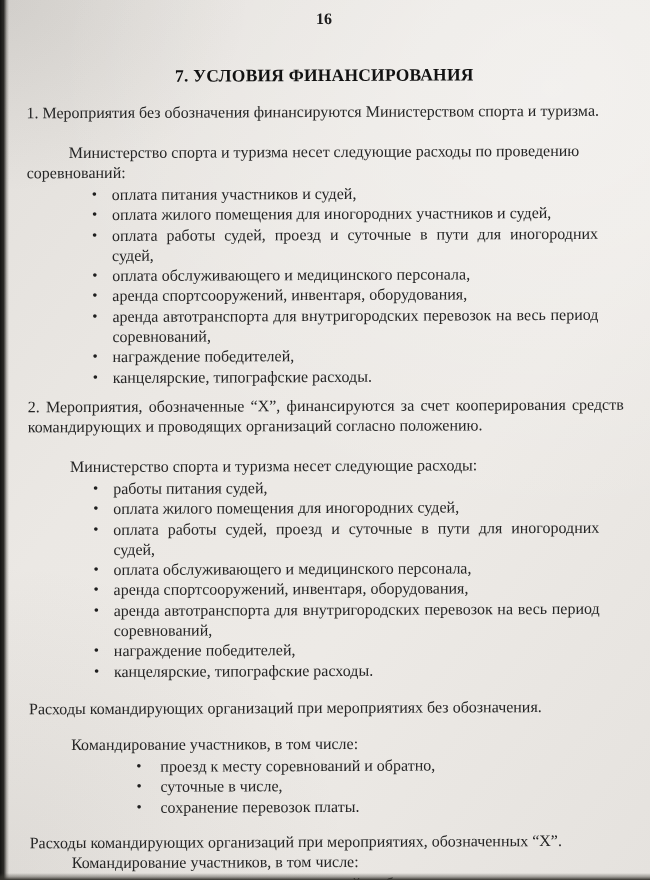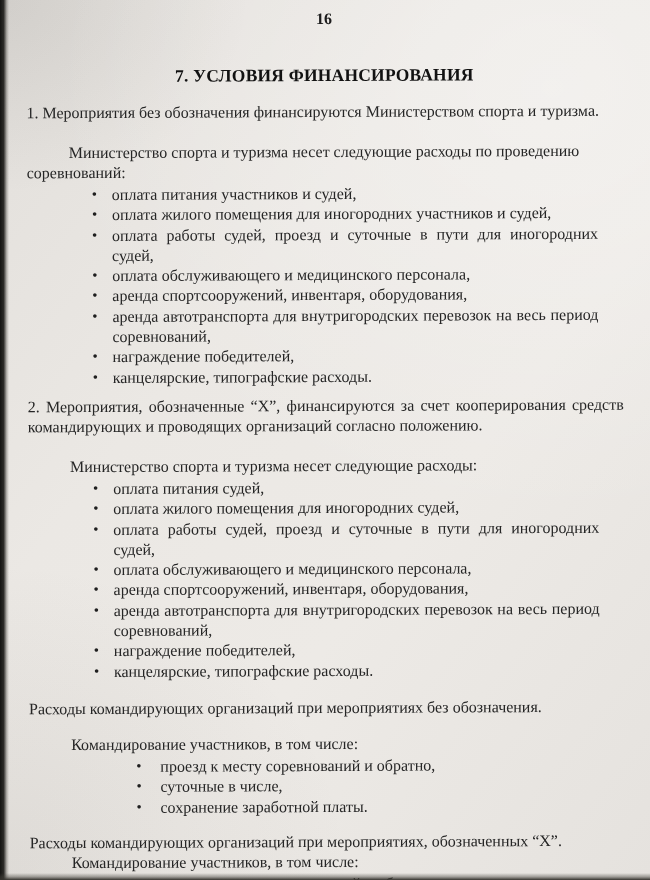--- a/index.html
+++ b/index.html
@@ -117,38 +117,38 @@
       <li><span class="blt">•</span><span>аренда автотранспорта для внутригородских перевозок на весь период соревнований,</span></li>
       <li><span class="blt">•</span><span>награждение победителей,</span></li>
       <li><span class="blt">•</span><span>канцелярские, типографские расходы.</span></li>
     </ul>
 
     <p class="para-just" style="margin-top:9px">2. Мероприятия, обозначенные “Х”, финансируются за счет кооперирования средств командирующих и проводящих организаций согласно положению.</p>
 
     <p class="para-indent">Министерство спорта и туризма несет следующие расходы:</p>
 
     <ul class="expenses">
-      <li><span class="blt">•</span><span>оплата питания судей,</span></li>
+      <li><span class="blt">•</span><span>работы питания судей,</span></li>
       <li><span class="blt">•</span><span>оплата жилого помещения для иногородних судей,</span></li>
       <li><span class="blt">•</span><span>оплата работы судей, проезд и суточные в пути для иногородних судей,</span></li>
       <li><span class="blt">•</span><span>оплата обслуживающего и медицинского персонала,</span></li>
       <li><span class="blt">•</span><span>аренда спортсооружений, инвентаря, оборудования,</span></li>
       <li><span class="blt">•</span><span>аренда автотранспорта для внутригородских перевозок на весь период соревнований,</span></li>
       <li><span class="blt">•</span><span>награждение победителей,</span></li>
       <li><span class="blt">•</span><span>канцелярские, типографские расходы.</span></li>
     </ul>
 
     <p class="heading-line">Расходы командирующих организаций при мероприятиях без обозначения.</p>
 
     <p class="sub-line">Командирование участников, в том числе:</p>
 
     <ul class="sub-items">
       <li><span class="blt">•</span><span>проезд к месту соревнований и обратно,</span></li>
       <li><span class="blt">•</span><span>суточные в числе,</span></li>
-      <li><span class="blt">•</span><span>сохранение заработной платы.</span></li>
+      <li><span class="blt">•</span><span>сохранение перевозок платы.</span></li>
     </ul>
 
     <p class="heading-line" style="margin-top:15px">Расходы командирующих организаций при мероприятиях, обозначенных “Х”.</p>
 
     <p class="sub-line tight">Командирование участников, в том числе:</p>
 
     <ul class="sub-items">
       <li><span class="blt">•</span><span>проезд к месту соревнований и обратно,</span></li>
 
     </ul>

